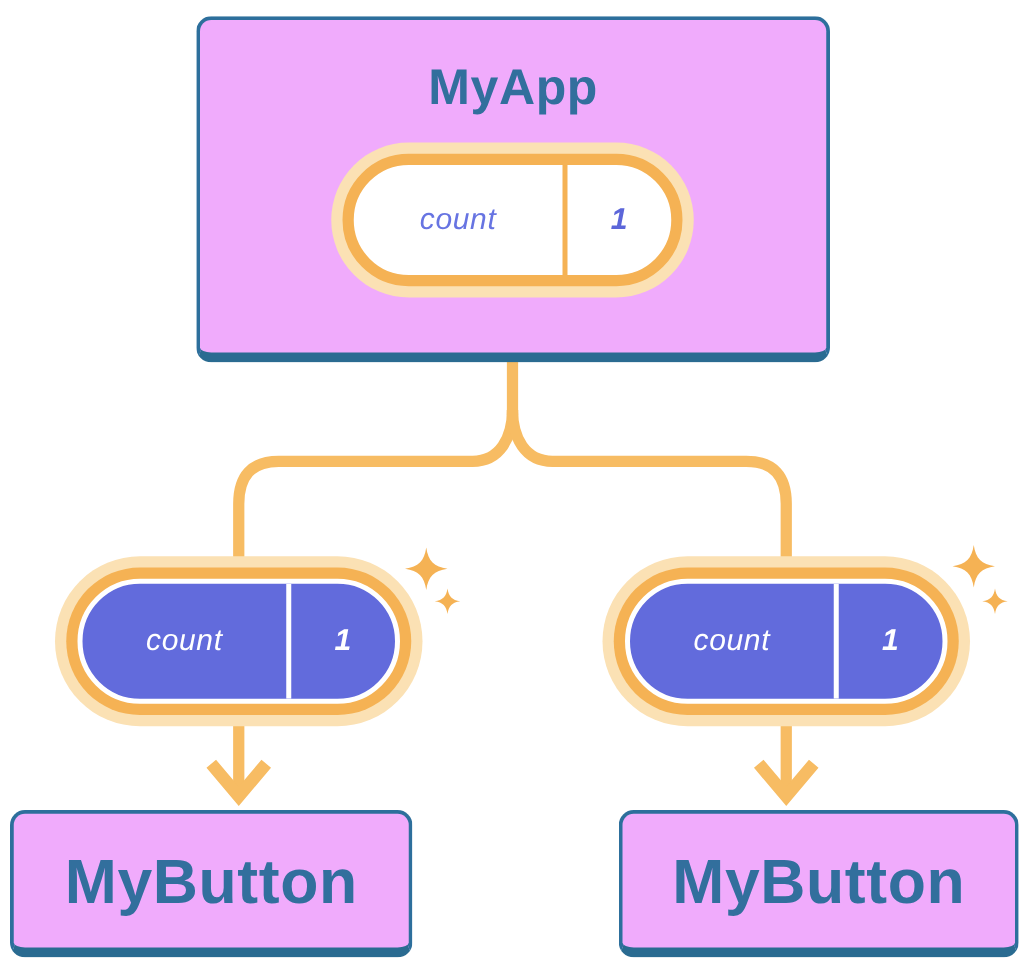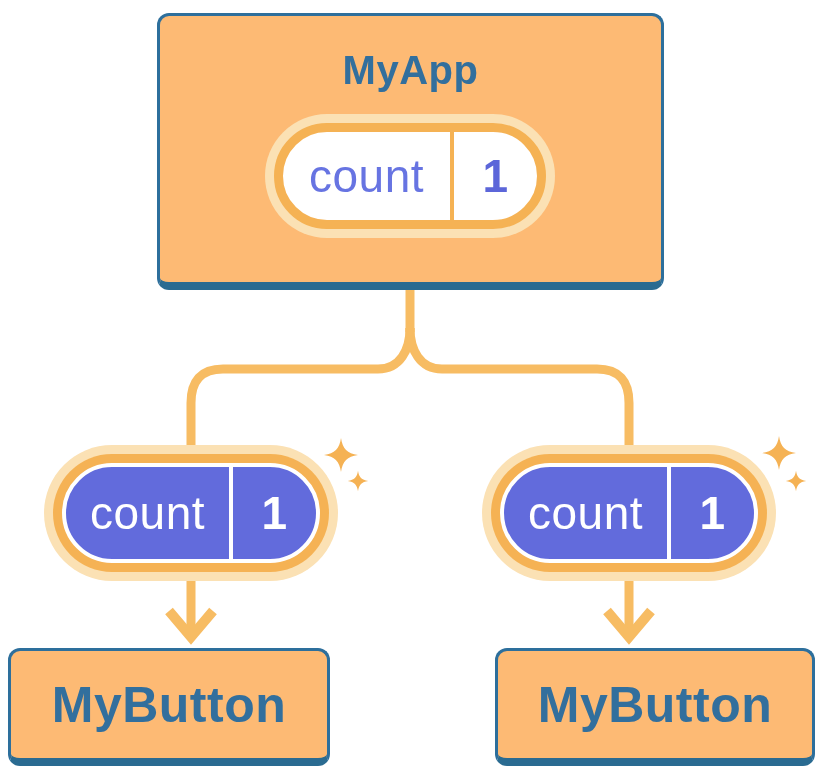--- a/index.html
+++ b/index.html
@@ -7,21 +7,21 @@
     position:relative; width:820px; height:770px; overflow:hidden;
     background:#ffffff;
     font-family:"Liberation Sans", "DejaVu Sans", sans-serif;
   }
   #connector-layer { position:absolute; left:0; top:0; z-index:1; }
   .connector { fill:none; stroke:var(--orange_line,#F7BC63); stroke-width:9; }
   .arrowhead { fill:none; stroke:var(--orange_line,#F7BC63); stroke-width:10; stroke-linejoin:miter; }
   .sparkle   { fill:var(--orange,#F5B254); }
 
   .card {
-    position:absolute; box-sizing:border-box; background:#fdba74;
+    position:absolute; box-sizing:border-box; background:#f0abfc;
     border:3px solid var(--blue_border,#2D6F9C);
     border-bottom:8px solid var(--blue_deep,#2A6B91);
     border-radius:12px; z-index:2;
   }
   #card-root  { left:157px; top:13px;  width:507px; height:277px; }
   #card-left  { left:8px;   top:648px; width:322px; height:118px; display:flex; align-items:center; justify-content:center; }
   #card-right { left:495px; top:648px; width:320px; height:118px; display:flex; align-items:center; justify-content:center; }
 
   .app-title {
     margin-top:32px; text-align:center;
@@ -54,21 +54,21 @@
     box-shadow:0 0 0 9px var(--orange,#F5B254), 0 0 0 18px var(--orange_pale,#FBE1B4);
   }
   #pill-left  { left:62px;  top:463px; }
   #pill-right { left:500px; top:463px; }
   .pill-dark .pill-key { width:163px; color:#ffffff; }
   .pill-dark .pill-sep { width:4px; background:#ffffff; }
   .pill-dark .pill-val { flex:1; color:#ffffff; font-weight:700; }
 
   .pill-key, .pill-val {
     display:flex; align-items:center; justify-content:center;
-    font-size:46px; letter-spacing:0.5px;
+    font-size:24px; letter-spacing:0.5px;font-style:italic;
   }
 </style>
 </head>
 <body>
 
 <div id="stage">
 
   <svg id="connector-layer" width="820" height="770" viewBox="0 0 820 770">
     <path class="connector" d="M410 286 L410 332"></path>
     <path class="connector" d="M410 328 C410 350 400 369 378 369 L223 369 C201 369 191 381 191 403 L191 633"></path>

